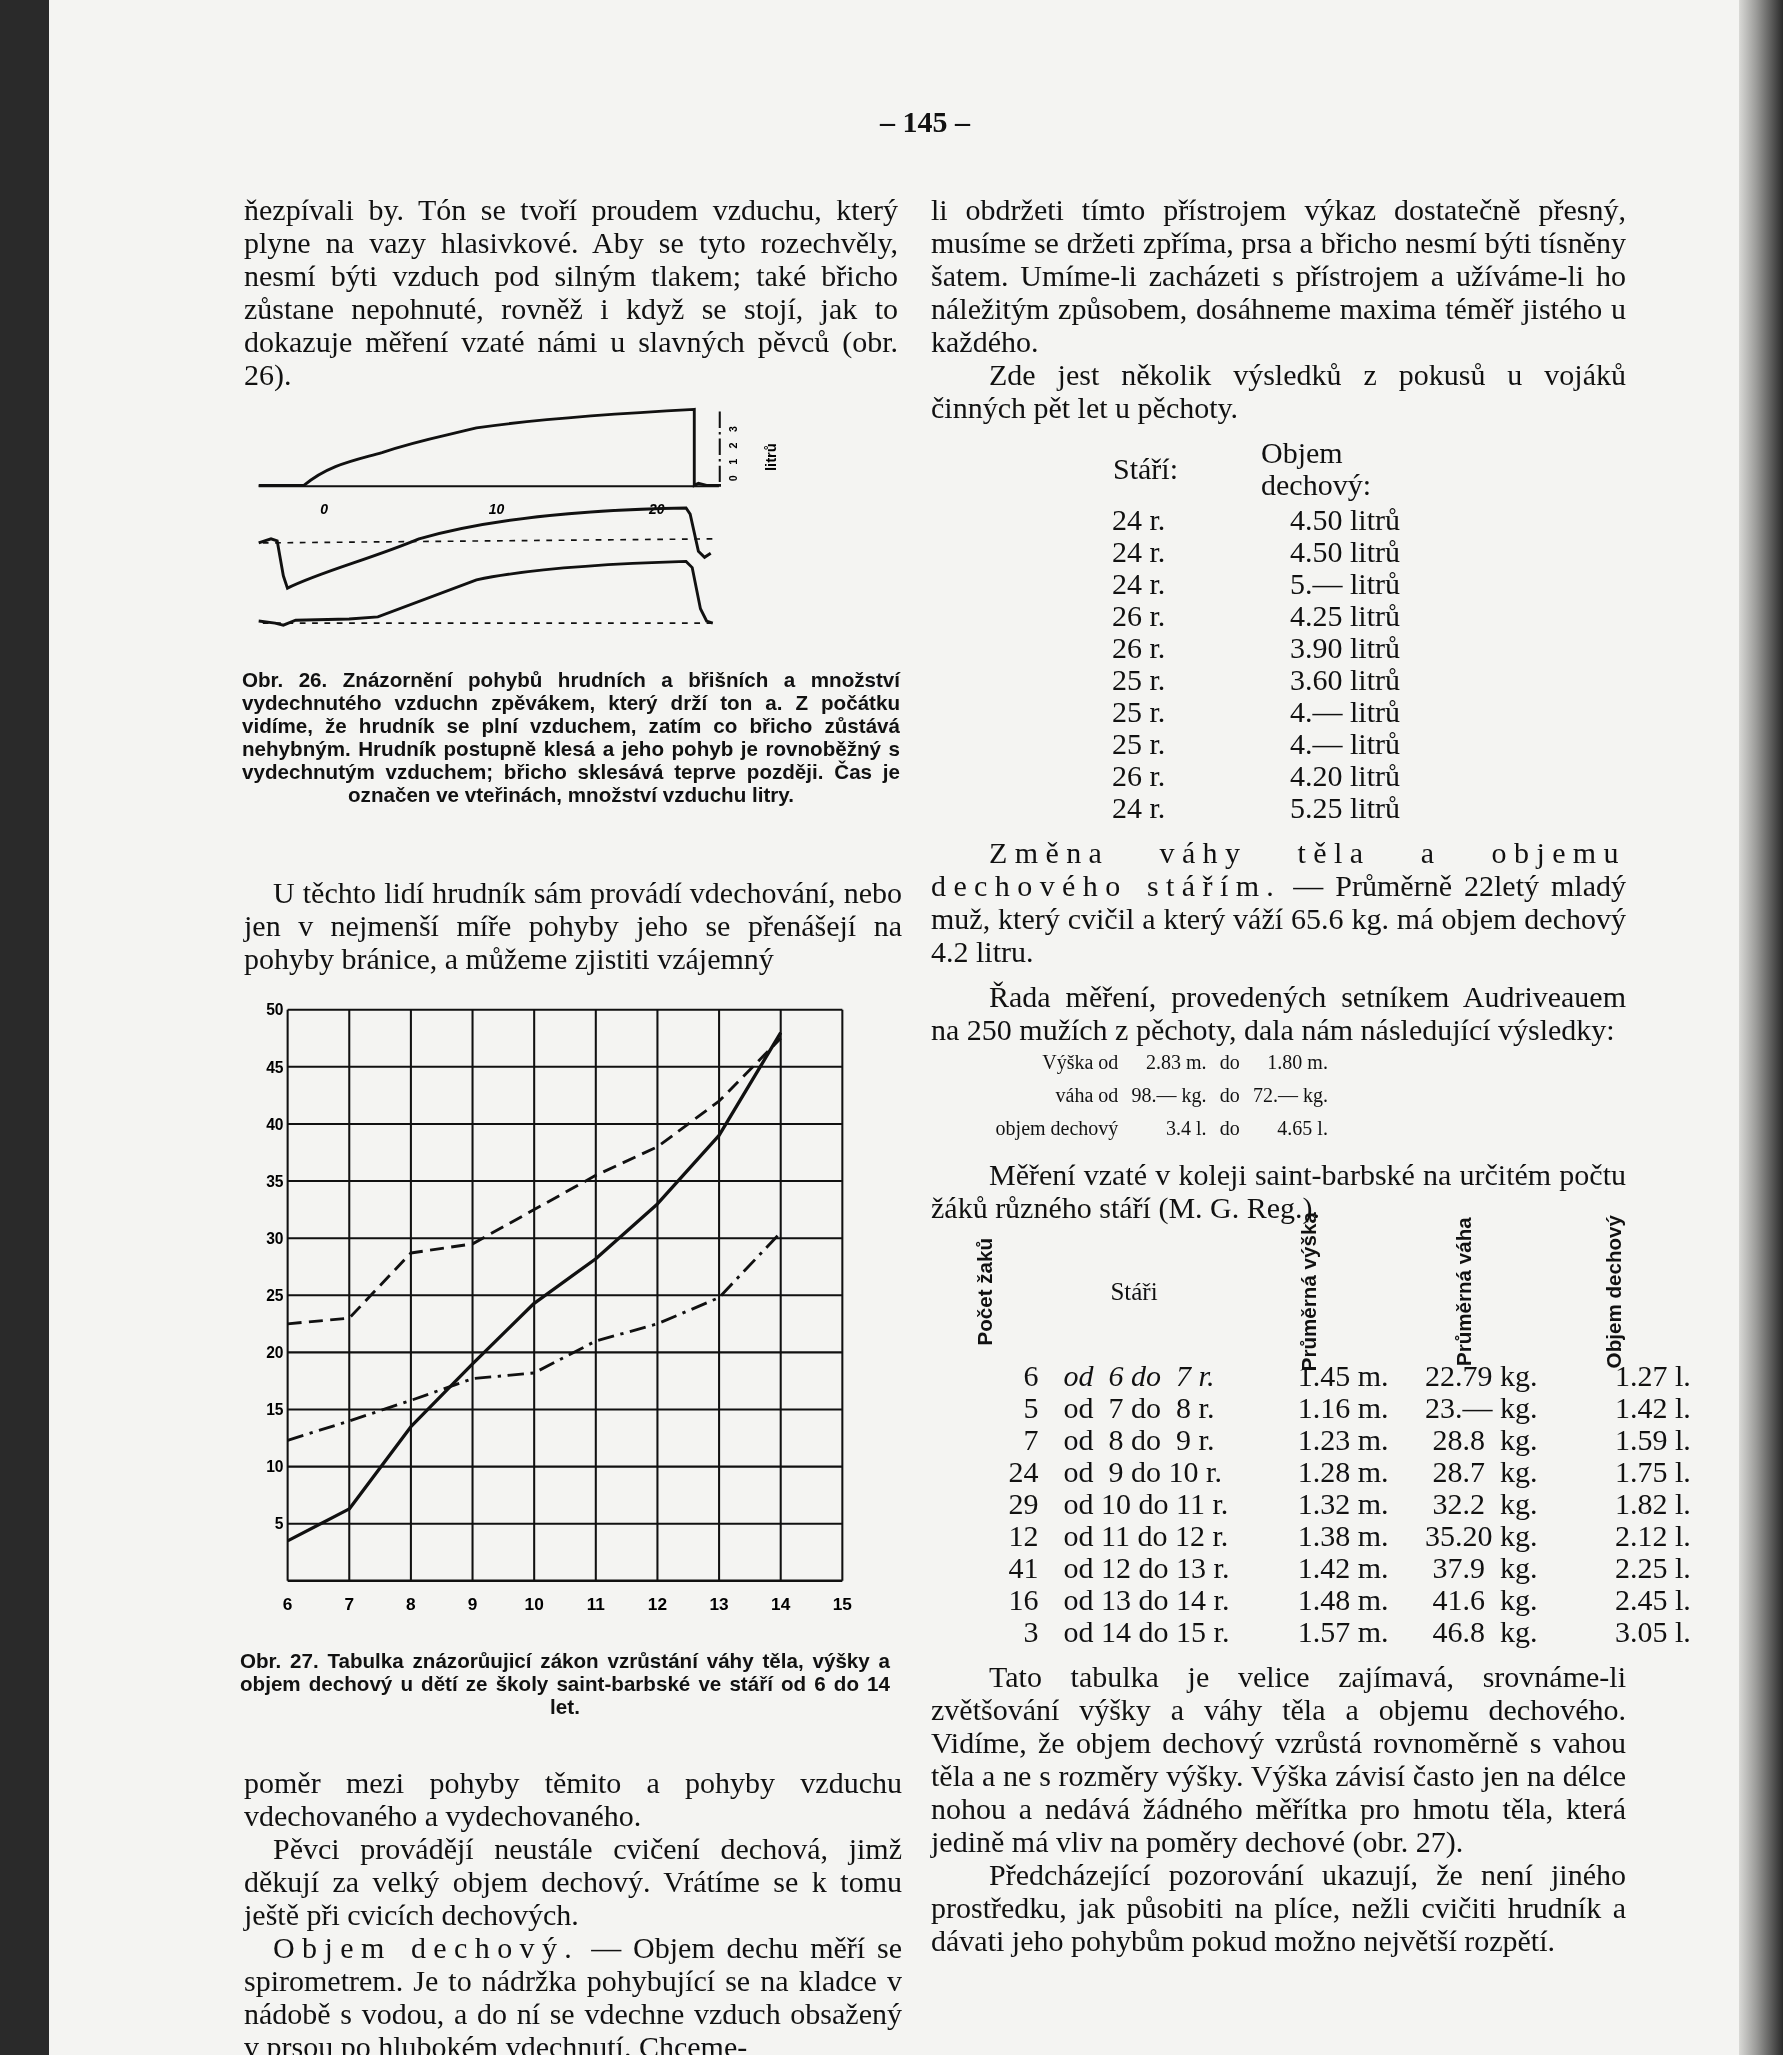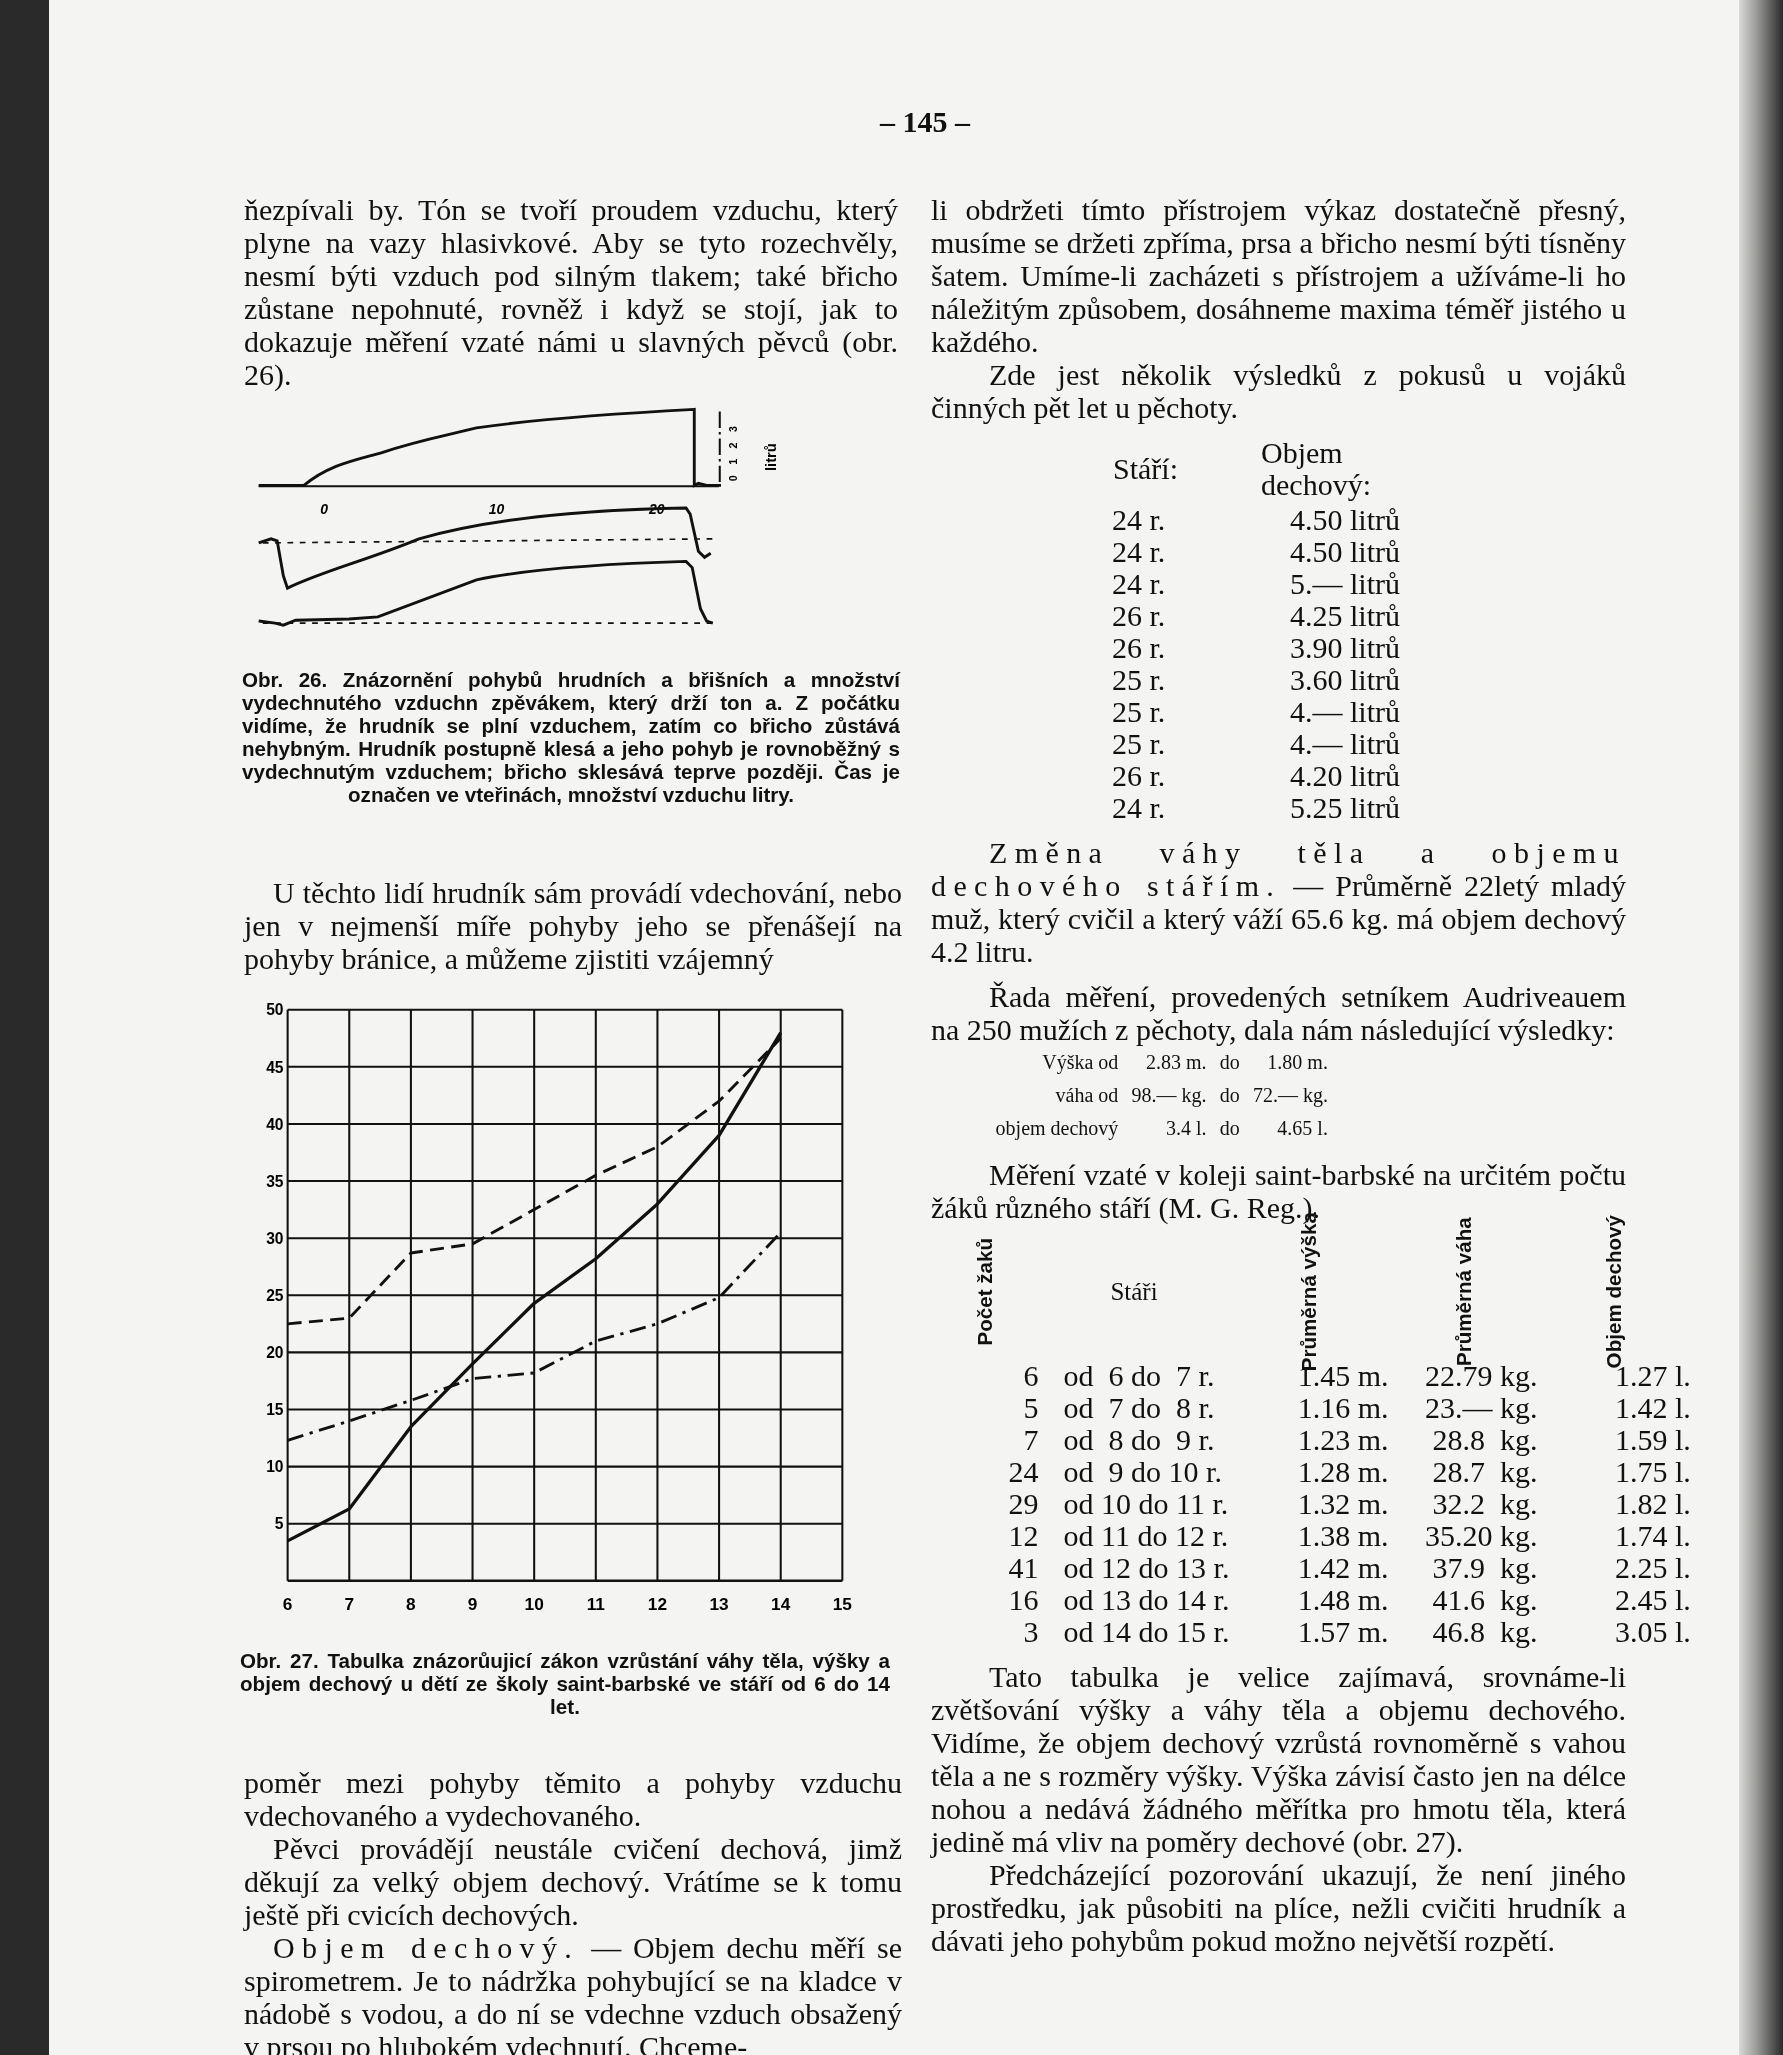--- a/index.html
+++ b/index.html
@@ -280,21 +280,21 @@
           <th><span class="rot">Počet žaků</span></th>
           <th class="stari"><span>Stáři</span></th>
           <th><span class="rot">Průměrná výška</span></th>
           <th><span class="rot">Průměrná váha</span></th>
           <th><span class="rot">Objem dechový</span></th>
         </tr>
       </thead>
       <tbody id="school-body">
           <tr>
             <td class="c0" style="white-space: pre;">6</td>
-            <td class="c1" style="white-space: pre;">od  6 do  7 r.</td>
+            <td class="c1" style="white-space: pre; font-style: italic;">od  6 do  7 r.</td>
             <td class="c2" style="white-space: pre;">1.45 m.</td>
             <td class="c3" style="white-space: pre;">22.79 kg.</td>
             <td class="c4" style="white-space: pre;">1.27 l.</td>
           </tr>
           <tr>
             <td class="c0" style="white-space: pre;">5</td>
             <td class="c1" style="white-space: pre;">od  7 do  8 r.</td>
             <td class="c2" style="white-space: pre;">1.16 m.</td>
             <td class="c3" style="white-space: pre;">23.— kg.</td>
             <td class="c4" style="white-space: pre;">1.42 l.</td>
@@ -318,21 +318,21 @@
             <td class="c1" style="white-space: pre;">od 10 do 11 r.</td>
             <td class="c2" style="white-space: pre;">1.32 m.</td>
             <td class="c3" style="white-space: pre;">32.2  kg.</td>
             <td class="c4" style="white-space: pre;">1.82 l.</td>
           </tr>
           <tr>
             <td class="c0" style="white-space: pre;">12</td>
             <td class="c1" style="white-space: pre;">od 11 do 12 r.</td>
             <td class="c2" style="white-space: pre;">1.38 m.</td>
             <td class="c3" style="white-space: pre;">35.20 kg.</td>
-            <td class="c4" style="white-space: pre;">1.74 l.</td>
+            <td class="c4" style="white-space: pre;">2.12 l.</td>
           </tr>
           <tr>
             <td class="c0" style="white-space: pre;">41</td>
             <td class="c1" style="white-space: pre;">od 12 do 13 r.</td>
             <td class="c2" style="white-space: pre;">1.42 m.</td>
             <td class="c3" style="white-space: pre;">37.9  kg.</td>
             <td class="c4" style="white-space: pre;">2.25 l.</td>
           </tr>
           <tr>
             <td class="c0" style="white-space: pre;">16</td>

